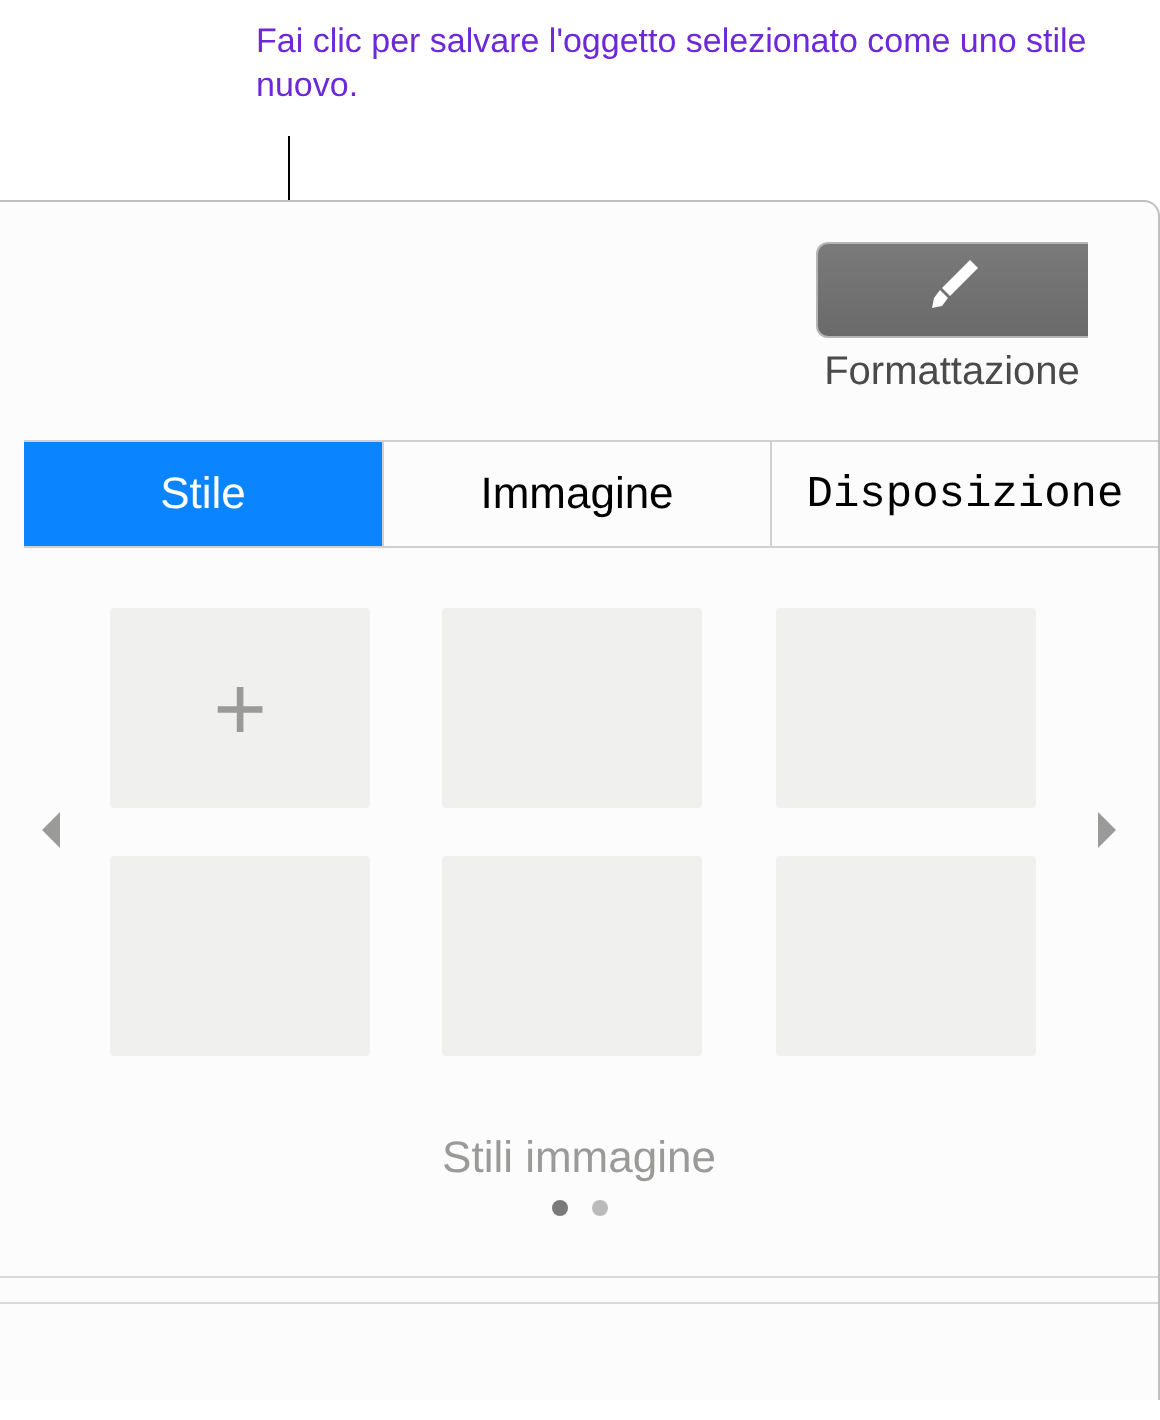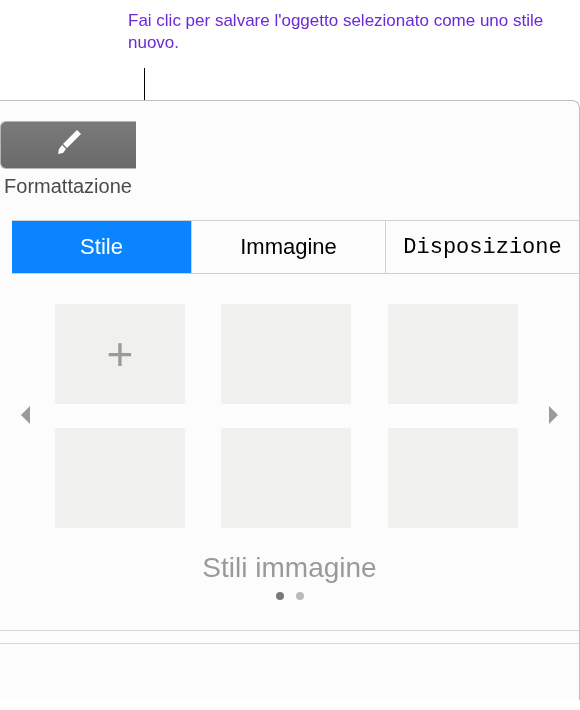--- a/index.html
+++ b/index.html
@@ -38,20 +38,21 @@
       left: 0;
       width: 580px;
       height: 600px;
       background: #fcfcfc;
       border-top: 1px solid #bfbfbf;
       border-right: 1px solid #bfbfbf;
       border-top-right-radius: 8px;
     }
     .toolbar-buttons {
       display: flex;
+      justify-content: flex-end;
       padding: 20px 35px 0 0;
       gap: 0;
     }
     .toolbar-btn {
       display: flex;
       flex-direction: column;
       align-items: center;
       cursor: pointer;
     }
     .toolbar-btn-icon {
@@ -163,23 +164,23 @@
       user-select: none;
     }
     .nav-arrow.left {
       left: 18px;
     }
     .nav-arrow.right {
       right: 18px;
     }
     .styles-caption {
       text-align: center;
-      font-size: 28px;
+      font-size: 22px;
       color: #9a9a99;
-      margin-top: 24px;
+      margin-top: 38px;
       font-weight: 400;
     }
     .page-dots {
       display: flex;
       justify-content: center;
       gap: 12px;
       margin-top: 8px;
     }
     .page-dot {
       width: 8px;

